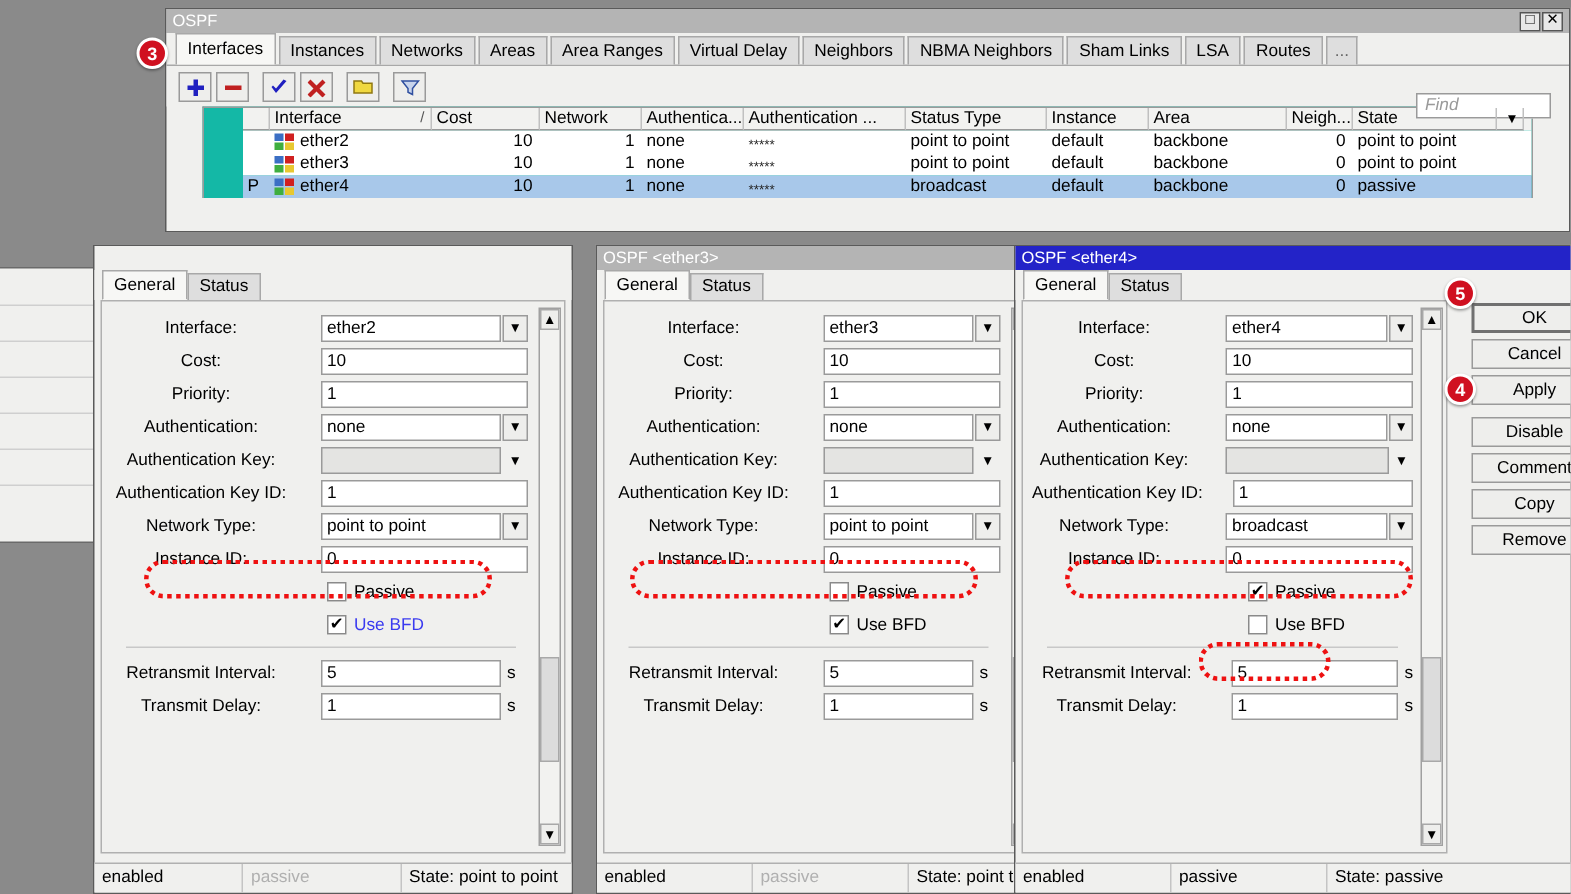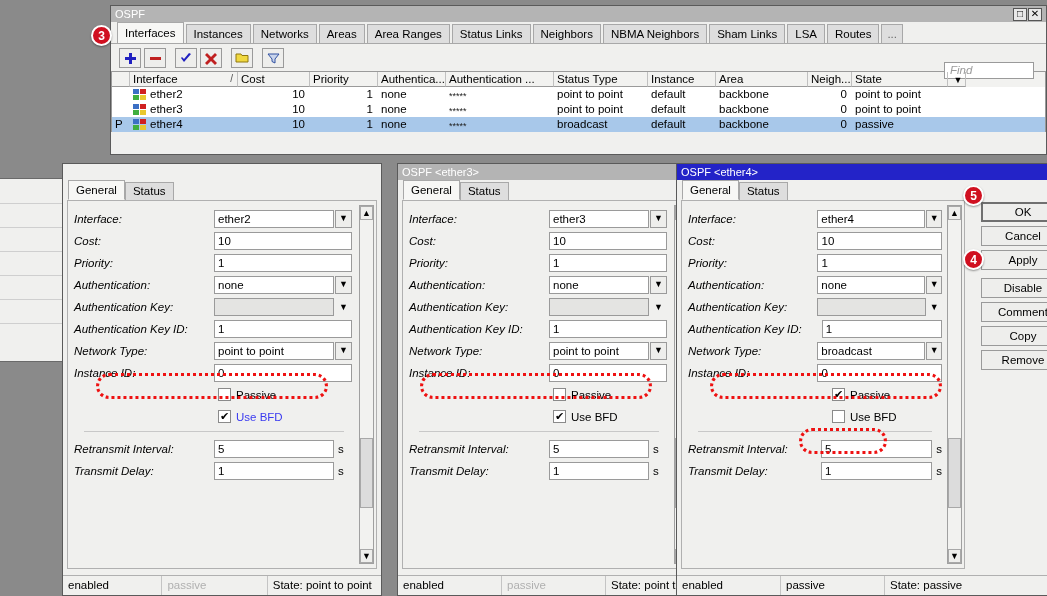--- a/index.html
+++ b/index.html
@@ -51,21 +51,21 @@
     display: flex; align-items: center; justify-content: center;
   }
   .tbtn.gap { margin-left: 6px; }
   .findbox {
     position: absolute; right: 12px; top: 56px;
     width: 90px; height: 17px; border: 1px solid #9a9a9a; background: #fff;
     color: #9a9a9a; font-style: italic; font-size: 11.5px; line-height: 15px; padding-left: 5px;
   }
 
   
-  .tbl { margin: 0 0; border: 1px solid #9a9a9a; border-bottom: none; background: #14b8a6; }
+  .tbl { margin: 0 24px; border: 1px solid #9a9a9a; border-bottom: none; background: #14b8a6; padding-left: 26px; }
   .thead { display: flex; background: #f2f2f0; height: 15px; }
   .th {
     border-right: 1px solid #c0c0c0; border-bottom: 1px solid #9a9a9a;
     font-size: 11.5px; line-height: 14px; padding-left: 3px;
     overflow: hidden; white-space: nowrap; position: relative;
   }
   .th .sortmark { position: absolute; right: 4px; top: 0px; color: #555; font-size: 10px; }
   .trow { display: flex; height: 15px; background: #fff; }
   .trow.sel { background: #a8c8ea; }
   .td {
@@ -86,21 +86,21 @@
 
   
   .dlgbody { position: absolute; left:0; right:0; top:16px; bottom:0; }
   .dtabs { display: flex; align-items: flex-end; height: 20px; padding-left: 5px; background:#f0f0ee; }
   .dtab { height: 18px; line-height: 17px; padding: 0 7px; font-size: 11.5px;
           background: #dedede; border: 1px solid #a8a8a8; border-bottom: none; }
   .dtab.sel { background: #f7f7f5; height: 20px; line-height: 19px; border-bottom: 1px solid #f7f7f5; }
   .formarea { position: absolute; left: 4px; right: 4px; top: 20px; bottom: 26px;
               background: #f0f0ee; border: 1px solid #b0b0b0; }
   .frow { display: flex; align-items: center; height: 19px; margin-bottom: 3px; }
-  .flabel { text-align: left; font-size: 11.5px; padding-right: 20px; white-space: nowrap; font-style: italic; }
+  .flabel { text-align: center; font-size: 11.5px; padding-right: 20px; white-space: nowrap; }
   .finput {
     height: 18px; background: #fff; border: 1px solid #9a9a9a;
     font-size: 11.5px; line-height: 16px; padding-left: 3px; color: #000;
     white-space: nowrap; overflow: hidden;
   }
   .finput.disabled { background: #e4e4e2; }
   .drop {
     width: 17px; height: 18px; border: 1px solid #9a9a9a; background: #eeeeec;
     display: flex; align-items: center; justify-content: center; margin-left: 1px;
     font-size: 9px; line-height: 1;
@@ -177,21 +177,21 @@
       <span class="winbtn">✕</span>
     </span>
   </div>
 
   <div class="tabstrip">
     <div class="tab sel">Interfaces</div>
     <div class="tab">Instances</div>
     <div class="tab">Networks</div>
     <div class="tab">Areas</div>
     <div class="tab">Area Ranges</div>
-    <div class="tab">Status Links</div>
+    <div class="tab">Virtual Delay</div>
     <div class="tab">Neighbors</div>
     <div class="tab">NBMA Neighbors</div>
     <div class="tab">Sham Links</div>
     <div class="tab">LSA</div>
     <div class="tab">Routes</div>
     <div class="tab dots">...</div>
   </div>
 
   <div class="toolbar">
     <div class="tbtn">
@@ -229,21 +229,21 @@
   <div class="findbox">Find</div>
 
   <div class="tbl">
     <div class="thead">
       <div class="th" style="width:18px;"></div>
       <div class="th" style="width:108px;">
         <span>Interface</span>
         <span class="sortmark">/</span>
       </div>
       <div class="th" style="width:72px;">Cost</div>
-      <div class="th" style="width:68px;">Priority</div>
+      <div class="th" style="width:68px;">Network</div>
       <div class="th" style="width:68px;">Authentica...</div>
       <div class="th" style="width:108px;">Authentication ...</div>
       <div class="th" style="width:94px;">Status Type</div>
       <div class="th" style="width:68px;">Instance</div>
       <div class="th" style="width:92px;">Area</div>
       <div class="th" style="width:44px;">Neigh...</div>
       <div class="th" style="width:96px;">State</div>
       <div class="th" style="width:18px; text-align:center;">
         <span style="font-size:9px;">▼</span>
       </div>

